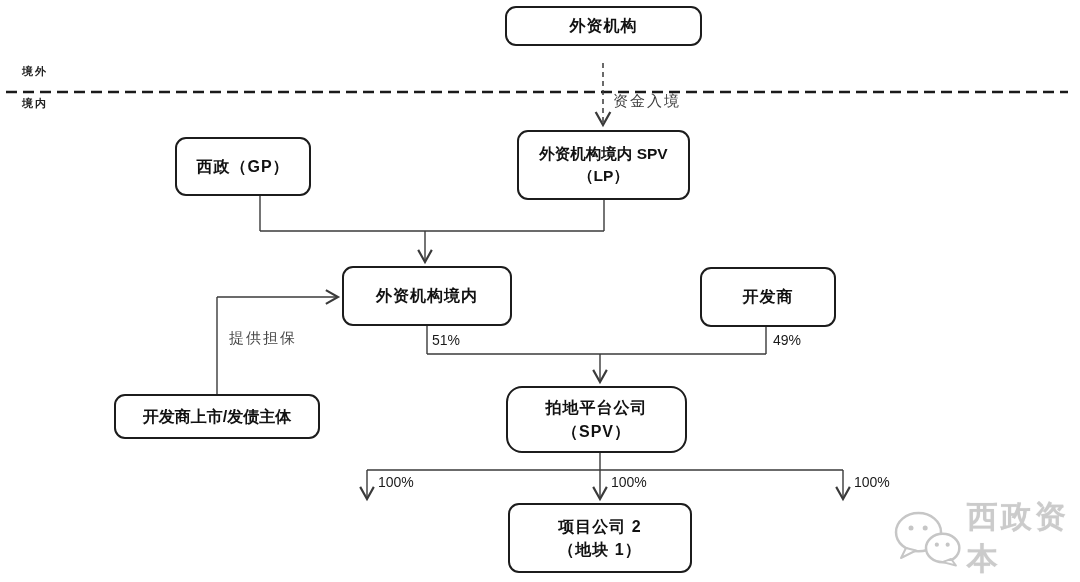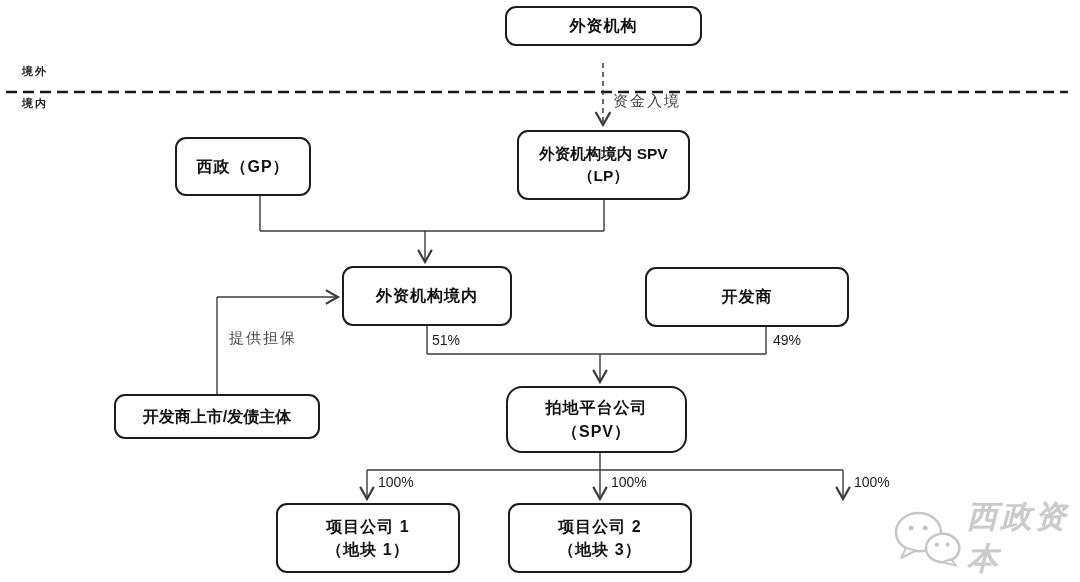--- a/index.html
+++ b/index.html
@@ -13,21 +13,21 @@
     border:2.5px solid #1c1c1c;border-radius:11px;
     display:flex;flex-direction:column;align-items:center;justify-content:center;
     font-weight:700;font-size:16px;line-height:1.45;text-align:center;
     letter-spacing:1px;z-index:2;
   }
   .lbl{position:absolute;white-space:nowrap;z-index:3;}
   .region{font-size:11px;font-weight:700;color:#222;letter-spacing:2px;}
   .edge-text{font-size:15px;font-weight:400;color:#3c3c3c;letter-spacing:2px;}
   .pct{font-size:14px;font-weight:400;color:#1a1a1a;letter-spacing:0;}
   .watermark{
-    position:absolute;left:891px;top:496px;display:flex;align-items:center;z-index:4;font-style:italic;
+    position:absolute;left:891px;top:496px;display:flex;align-items:center;z-index:4;
   }
   .watermark-text{
     font-size:31px;font-weight:600;color:#cbcbcb;letter-spacing:3px;margin-left:4px;
     text-shadow:0 0 1px #e2e2e2;
   }
 </style>
 </head>
 <body>
 
 <div class="canvas">
@@ -96,41 +96,37 @@
 
   <div class="node" style="left:517px;top:130px;width:173px;height:70px;font-size:15.5px;letter-spacing:0;">
     <span>外资机构境内 SPV</span>
     <span>（LP）</span>
   </div>
 
   <div class="node" style="left:342px;top:266px;width:170px;height:60px;">
     <span>外资机构境内</span>
   </div>
 
-  <div class="node" style="left:645px;top:267px;width:204px;height:60px;justify-content:center;">
+  <div class="node" style="left:700px;top:267px;width:136px;height:60px;justify-content:center;">
     <span>开发商</span>
   </div>
 
   <div class="node" style="left:114px;top:394px;width:206px;height:45px;letter-spacing:0;">
     <span>开发商上市/发债主体</span>
   </div>
 
   <div class="node" style="left:506px;top:386px;width:181px;height:67px;border-radius:16px;">
     <span>拍地平台公司</span>
     <span>（SPV）</span>
   </div>
 
-  <div class="node" style="left:276px;top:503px;width:184px;height:70px;">
-    <span>项目公司 1</span>
-    <span>（地块 1）</span>
-  </div>
 
   <div class="node" style="left:508px;top:503px;width:184px;height:70px;">
     <span>项目公司 2</span>
-    <span>（地块 3）</span>
+    <span>（地块 1）</span>
   </div>
 
 
   <div class="watermark">
     <svg width="86" height="68" viewBox="0 0 86 68">
       <ellipse cx="33" cy="27" rx="27" ry="23" fill="#ffffff" stroke="#c6c6c6" stroke-width="3"></ellipse>
       <path d="M18 46 L12 58 L30 49 Z" fill="#ffffff" stroke="#c6c6c6" stroke-width="2.4" stroke-linejoin="round"></path>
       <circle cx="24" cy="22" r="3" fill="#c6c6c6"></circle>
       <circle cx="41" cy="22" r="3" fill="#c6c6c6"></circle>
       <ellipse cx="62" cy="46" rx="20" ry="17" fill="#ffffff" stroke="#c6c6c6" stroke-width="3"></ellipse>

